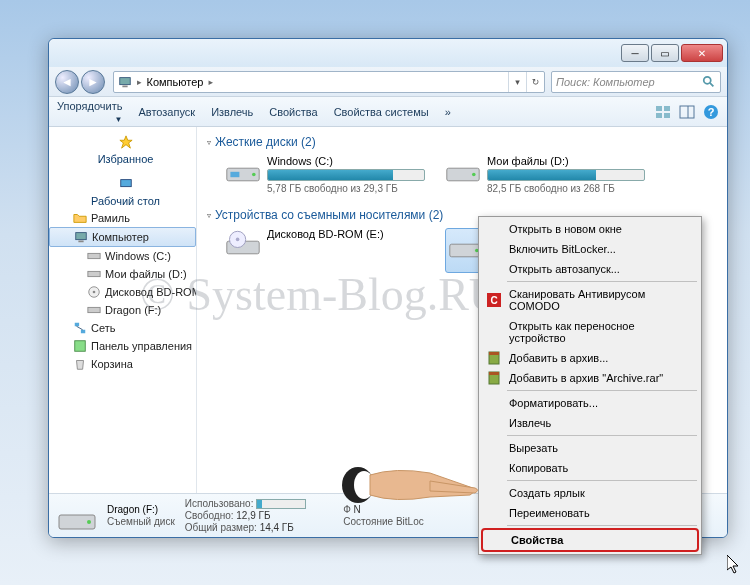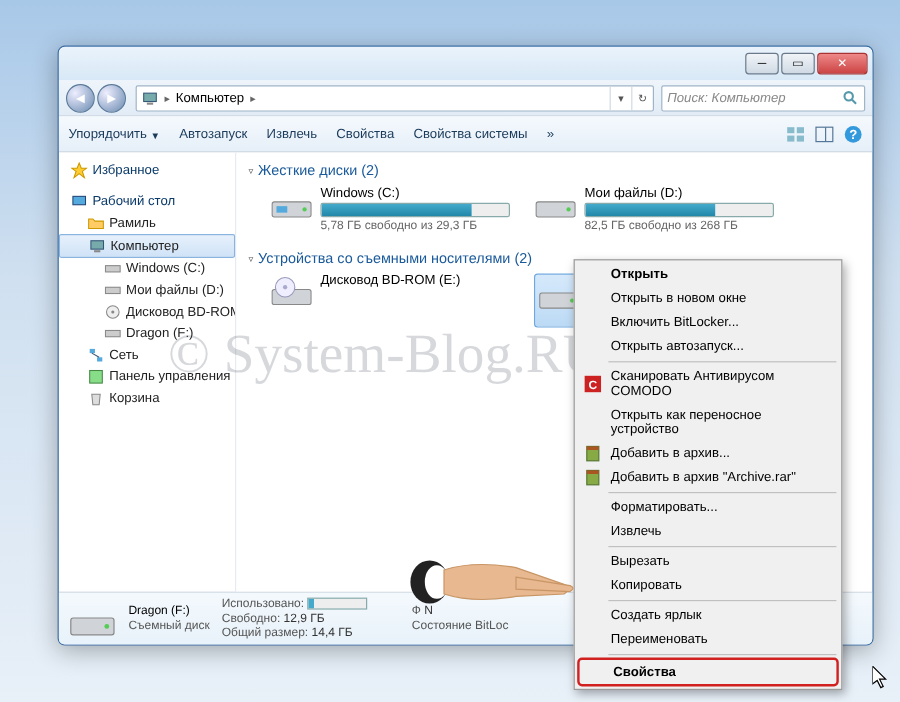--- a/index.html
+++ b/index.html
@@ -11,27 +11,27 @@
 .addr-row { height: 30px; background: linear-gradient(#eef4fa,#e2ecf6); display: flex; align-items: center; padding: 0 6px; border-bottom: 1px solid #c8d4e0; }
 .nav-circle { width: 24px; height: 24px; border-radius: 50%; background: radial-gradient(circle at 30% 30%, #eef, #6a8ab0); border: 1px solid #5a7a9a; margin-right: 2px; display: flex; align-items: center; justify-content: center; font-size: 12px; color: #fff; }
 .addr-bar { flex: 1; height: 22px; background: #fff; border: 1px solid #a0b4c8; border-radius: 2px; display: flex; align-items: center; margin: 0 6px; font-size: 11px; padding-left: 4px; }
 .addr-bar .crumb { display: flex; align-items: center; gap: 3px; }
 .addr-bar .chev { color: #666; font-size: 9px; margin: 0 2px; }
 .addr-btns { display: flex; margin-left: auto; }
 .addr-btn { width: 18px; height: 20px; border-left: 1px solid #d0dae4; display: flex; align-items: center; justify-content: center; font-size: 9px; color: #555; }
 .search-box { width: 170px; height: 22px; background: #fff; border: 1px solid #a0b4c8; border-radius: 2px; display: flex; align-items: center; font-size: 11px; color: #888; padding: 0 4px; font-style: italic; }
 .search-box svg { margin-left: auto; }
 .toolbar { height: 30px; background: linear-gradient(#f4f9fd,#e6eff8); border-bottom: 1px solid #c8d4e0; display: flex; align-items: center; font-size: 11px; color: #1a3a5a; padding: 0 8px; }
-.toolbar .tb-item { margin-right: 16px; cursor: pointer; display: flex; align-items: flex-end; gap: 3px; }
+.toolbar .tb-item { margin-right: 16px; cursor: pointer; display: flex; align-items: flex-end; gap: 3px; flex-direction: column; }
 .toolbar .tb-right { margin-left: auto; display: flex; gap: 8px; align-items: center; }
 .tb-icon { width: 16px; height: 16px; }
 .body-row { flex: 1; display: flex; overflow: hidden; }
 .sidebar { width: 148px; background: #fff; border-right: 1px solid #e0e6ec; font-size: 11px; padding-top: 6px; overflow: hidden; }
 .sb-group { margin-bottom: 8px; }
-.sb-head { display: flex; align-items: center; gap: 4px; color: #0a3a6a; padding: 2px 4px 2px 10px; }
+.sb-head { display: flex; align-items: center; gap: 4px; color: #0a3a6a; padding: 2px 4px 2px 10px; flex-direction: column; }
 .sb-item { display: flex; align-items: center; gap: 4px; padding: 2px 4px 2px 24px; color: #222; white-space: nowrap; overflow: hidden; cursor: pointer; }
 .sb-item.l2 { padding-left: 38px; }
 .sb-item.selected { background: linear-gradient(#e6f0fb,#cfe3f7); border: 1px solid #8ab4e0; border-radius: 2px; }
 .sb-icon { width: 14px; height: 14px; flex-shrink: 0; }
 .content { flex: 1; background: #fff; padding: 8px 10px; position: relative; font-size: 11px; overflow: hidden; }
 .cat-head { color: #1a5a9a; font-size: 12px; display: flex; align-items: center; gap: 4px; margin-bottom: 6px; }
 .cat-head .tri { font-size: 8px; color: #555; }
 .drives-row { display: flex; gap: 20px; margin-bottom: 14px; padding-left: 18px; }
 .drive { display: flex; gap: 6px; width: 200px; }
 .drive-icon { width: 36px; height: 30px; }
@@ -281,21 +281,20 @@
       <span><span class="status-label">Общий размер:</span> <span>14,4 ГБ</span></span>
     </div>
     <div class="status-col" style="margin-left:27px">
       <span><span class="status-label">Ф</span> <span>N</span></span>
       <span class="status-label">Состояние BitLoc</span>
     </div>
   </div>
 </div>
 
 <div class="ctx-menu">
-  <div class="ctx-item bold">Открыть</div>
   <div class="ctx-item">Открыть в новом окне</div>
   <div class="ctx-item">Включить BitLocker...</div>
   <div class="ctx-item">Открыть автозапуск...</div>
   <div class="ctx-sep"></div>
   <div class="ctx-item">
       <svg class="ctx-icon" viewBox="0 0 14 14">
         <rect width="14" height="14" fill="#c22"></rect>
         <text x="7" y="11" text-anchor="middle" fill="#fff" font-size="10" font-weight="bold">C</text>
       </svg>
       <span>Сканировать Антивирусом COMODO</span>

